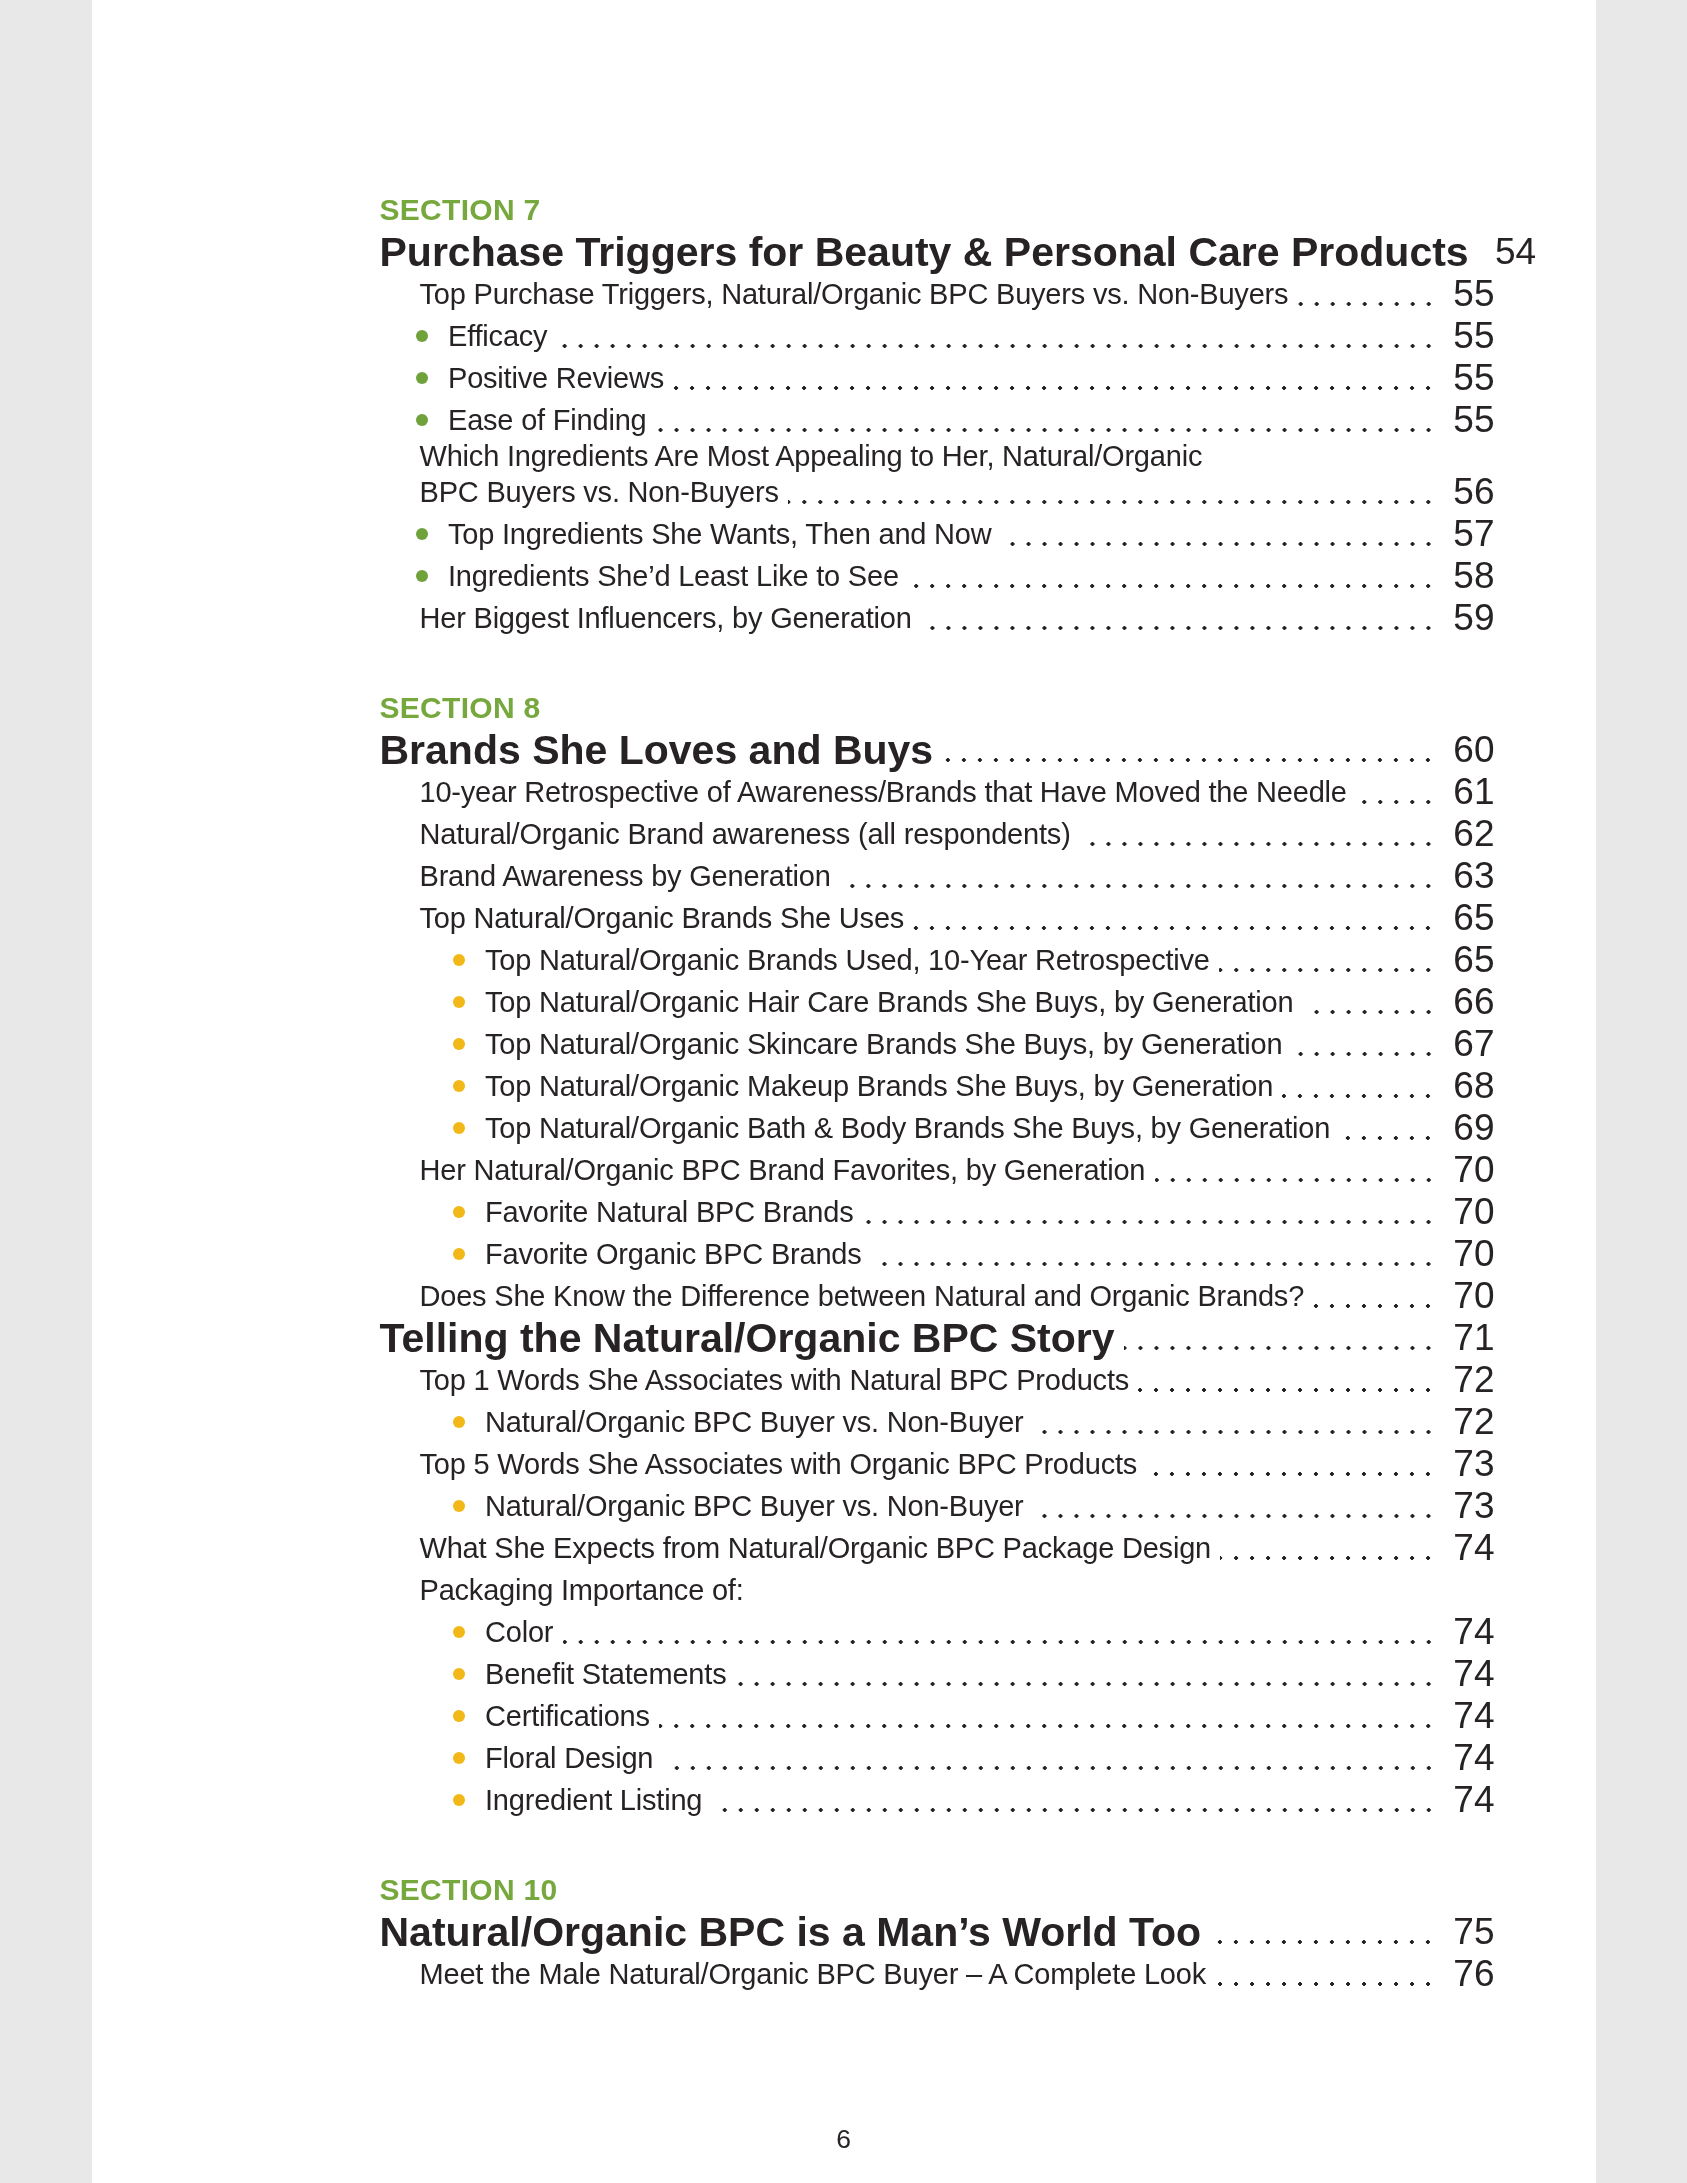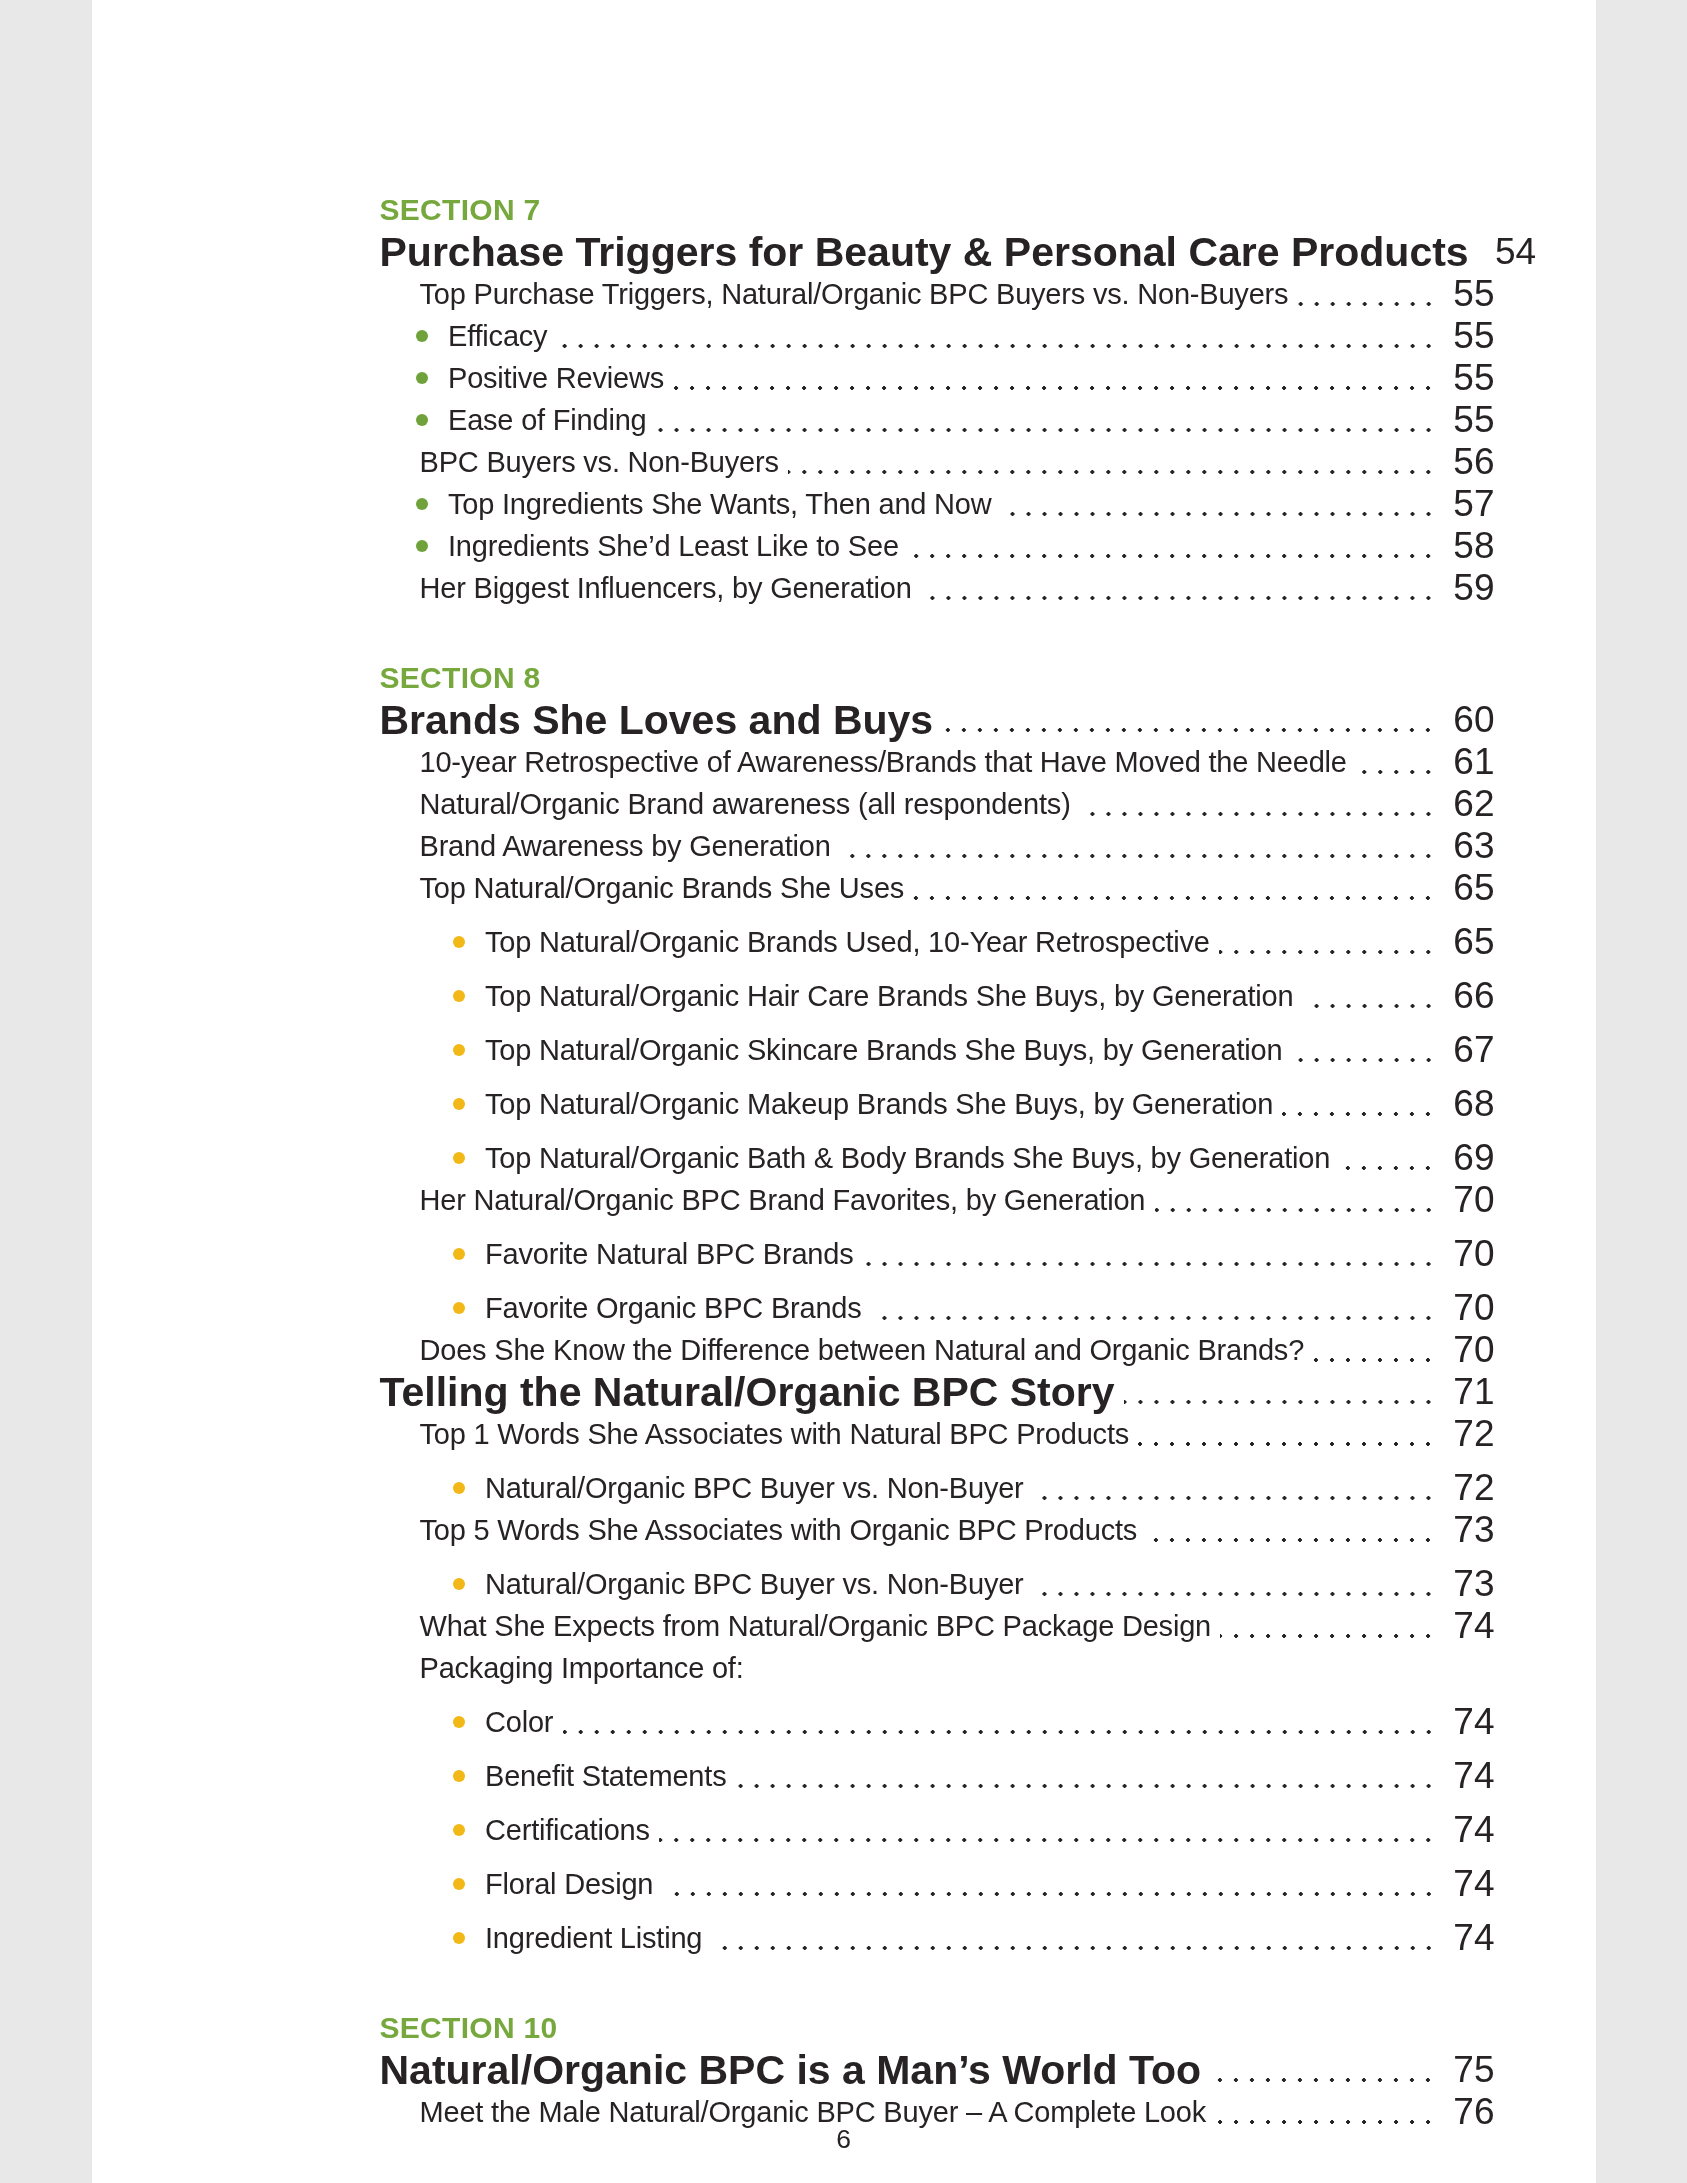--- a/index.html
+++ b/index.html
@@ -25,21 +25,21 @@
     height:42px;margin:48px 0 0 0;
     font-size:30px;font-weight:bold;letter-spacing:0.3px;
     color:var(--green);
   }
   .toc-section:first-child .sec-heading{margin-top:0;}
   .row{display:flex;align-items:center;height:42px;font-size:29px;}
   .row .label{white-space:nowrap;letter-spacing:-0.2px;}
   .title-row .label{font-weight:bold;font-size:41px;letter-spacing:0;}
   .lvl2{padding-left:40px;}
   .b-green{padding-left:36px;}
-  .b-yellow{padding-left:73px;margin-top:12px;}
+  .b-yellow{padding-left:73px;}
   .bullet{flex:0 0 auto;width:12px;height:12px;border-radius:50%;margin-right:20.5px;}
   .b-green .bullet{background:var(--bullet-green);}
   .b-yellow .bullet{background:var(--bullet-yellow);}
   .line1{
     display:flex;align-items:center;height:30px;
     font-size:29px;padding-left:40px;white-space:nowrap;letter-spacing:-0.2px;
   }
   .dots{
     flex:1 1 auto;align-self:stretch;
     margin:0 17px 0 9.3px;
@@ -83,20 +83,21 @@
           <span class="dots"></span>
           <span class="pagenum">55</span>
         </div>
         <div class="row b-green">
           <span class="bullet"></span>
           <span class="label">Ease of Finding</span>
           <span class="dots"></span>
           <span class="pagenum">55</span>
         </div>
         <div class="twoline">
+          <div class="line1">Which Ingredients Are Most Appealing to Her, Natural/Organic</div>
           <div class="row lvl2">
             <span class="label">BPC Buyers vs. Non-Buyers</span>
             <span class="dots"></span>
             <span class="pagenum">56</span>
           </div>
         </div>
         <div class="row b-green">
           <span class="bullet"></span>
           <span class="label">Top Ingredients She Wants, Then and Now</span>
           <span class="dots"></span>

